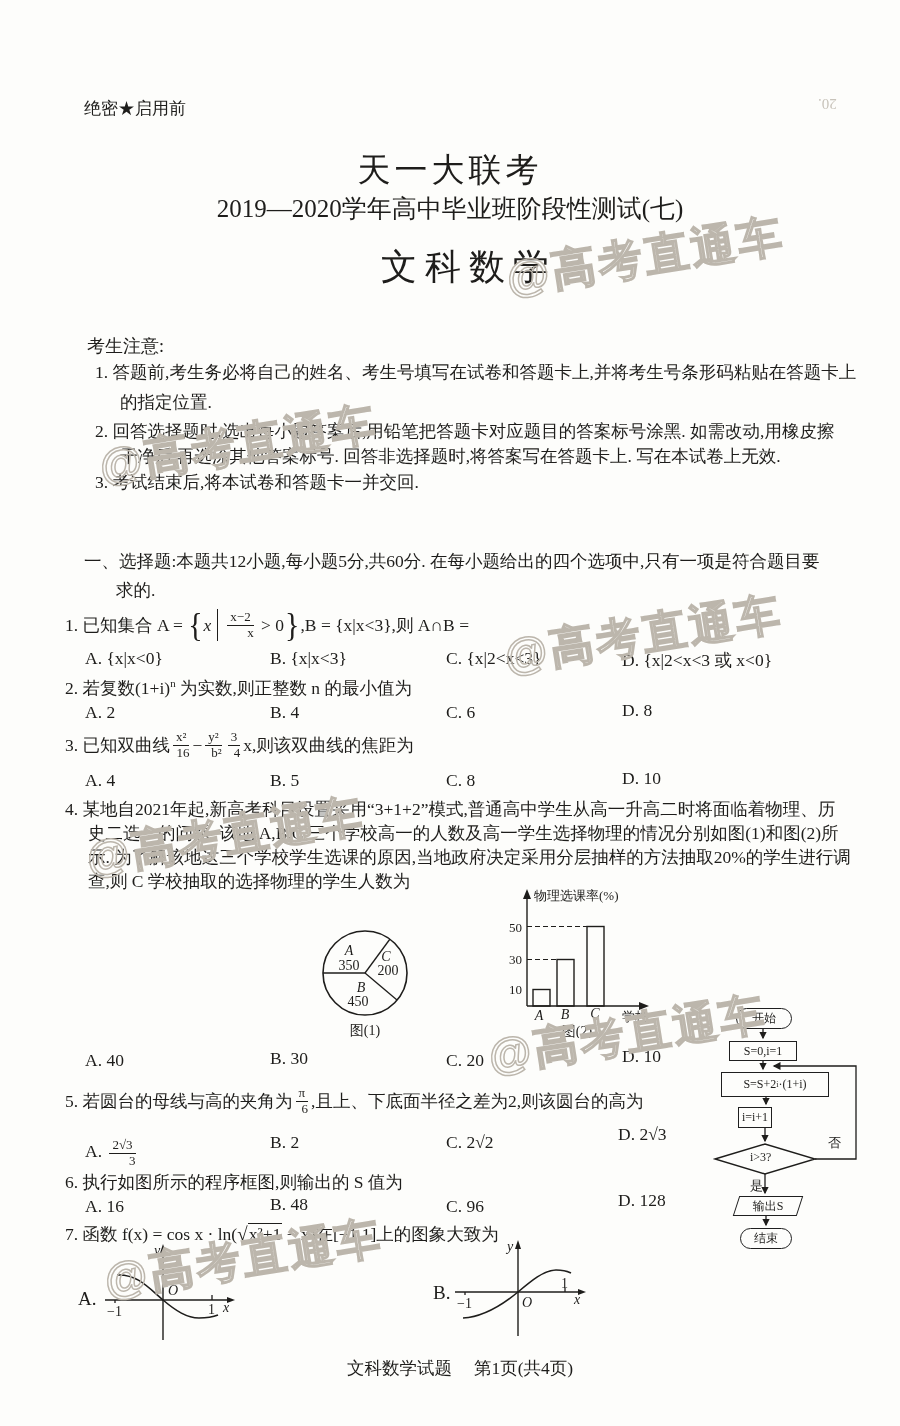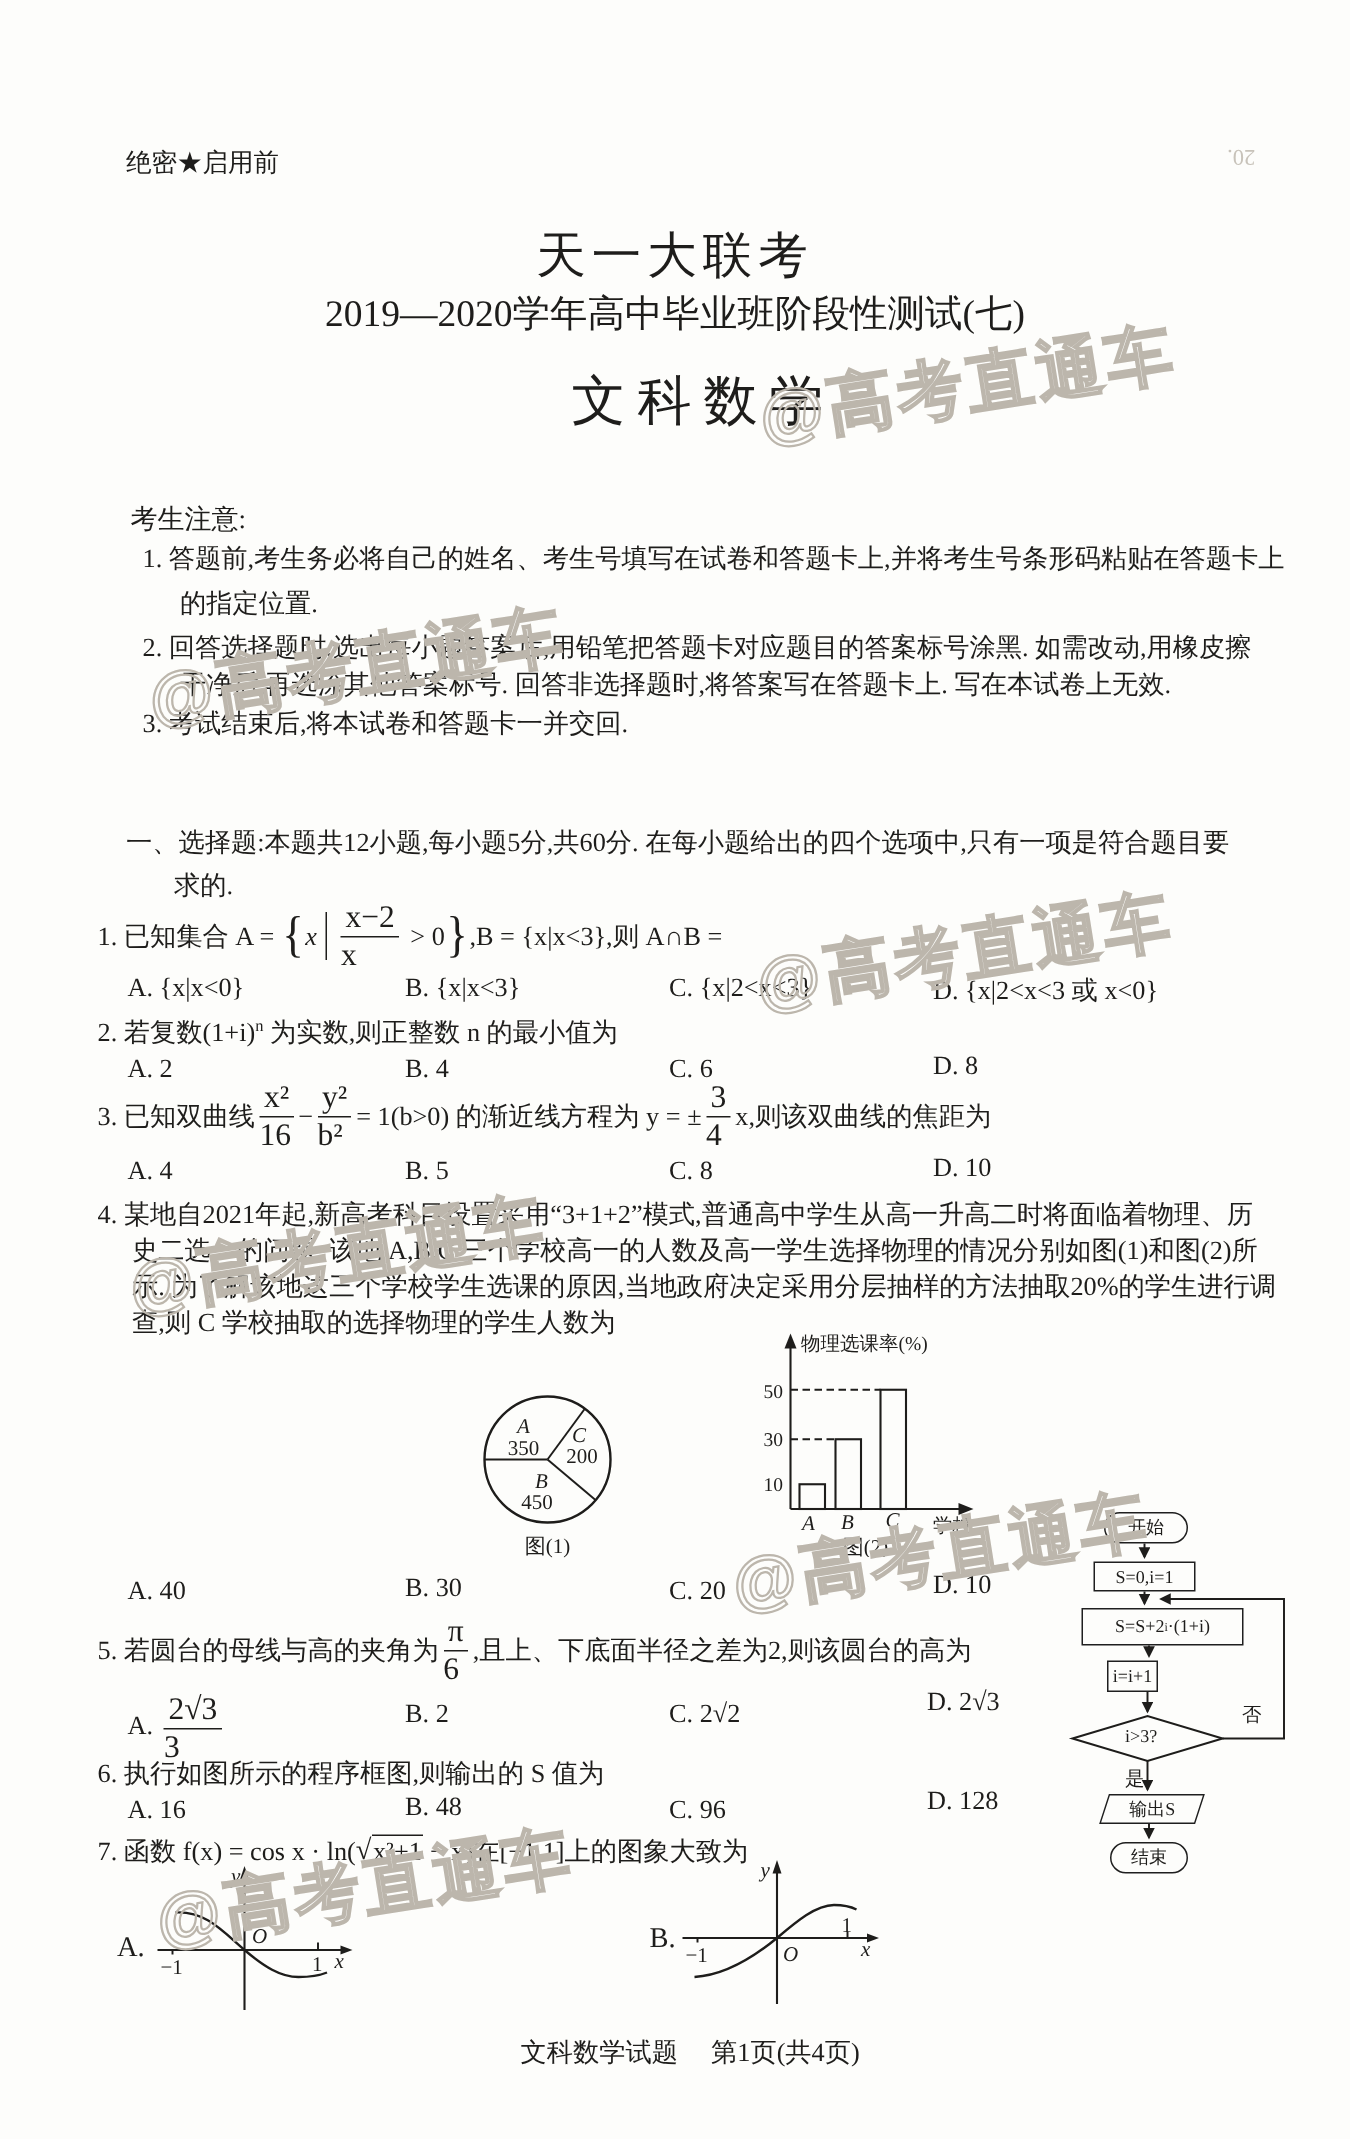--- a/index.html
+++ b/index.html
@@ -8,22 +8,22 @@
     position: relative; width: 900px; height: 1426px; margin: 0 auto;
     background: #fdfdfb; color: #1e1d1b; overflow: hidden;
     font-family: "Liberation Serif", serif; font-size: 17px;
   }
   .abs { position: absolute; }
   .b { font-weight: normal; margin-left: 19px; }
   .ctr { left: 40px; width: 820px; text-align: center; }
   .txt { white-space: pre; }
   .stem { display: flex; align-items: center; white-space: pre; font-size: 17.5px; }
   .line { white-space: pre; font-size: 17.5px; }
-  .frac { display: inline-flex; flex-direction: column; align-items: flex-start;
-          line-height: 1.12; font-size: 21px; margin: 0 3px; vertical-align: middle; }
+  .frac { display: inline-flex; flex-direction: column; align-items: flex-end;
+          line-height: 1.12; font-size: 13px; margin: 10px 3px; vertical-align: middle; }
   .frac .num { border-bottom: 1.3px solid #1e1d1b; padding: 0 3px; }
   .bigbrace { font-size: 30px; font-weight: 300; transform: scaleY(1.12); margin: 0 1px; }
   .setbar { display:inline-block; width:0; border-left:1.2px solid #1e1d1b; height:32px; margin:0 6px; }
   .radical { font-size: 19px; }
   .sqrt-arg { border-top: 1.3px solid #1e1d1b; padding: 0 1px; }
   .opt { position: absolute; white-space: pre; font-size: 17.5px; }
   .opt-frac { display: inline-flex; }
   sup { font-size: 11px; }
   .wm {
     position: absolute; z-index: 3; white-space: nowrap;
@@ -79,21 +79,21 @@
   <div class="opt" style="left:446px;top:648px"><span>C.</span> <span>{x|2&lt;x&lt;3}</span></div>
   <div class="opt" style="left:622px;top:648px"><span>D.</span> <span>{x|2&lt;x&lt;3 或 x&lt;0}</span></div>
 
   <div class="abs line" style="left:65px;top:676px"><span>2. 若复数(1+i)</span><sup>n</sup><span> 为实数,则正整数 n 的最小值为</span></div>
   <div class="opt" style="left:85px;top:702px"><span>A.</span> <span>2</span></div>
   <div class="opt" style="left:270px;top:702px"><span>B.</span> <span>4</span></div>
   <div class="opt" style="left:446px;top:702px"><span>C.</span> <span>6</span></div>
   <div class="opt" style="left:622px;top:700px"><span>D.</span> <span>8</span></div>
 
   <div class="abs stem" style="left:65px;top:720px">
-    <span class="txt">3. 已知双曲线</span><span class="frac"><span class="num">x²</span><span class="den">16</span></span><span class="txt">−</span><span class="frac"><span class="num">y²</span><span class="den">b²</span></span><span class="txt">= 1(b&gt;0) 的渐近线方程为 y = ±</span><span class="frac"><span class="num">3</span><span class="den">4</span></span><span class="txt">x,则该双曲线的焦距为</span>
+    <span class="txt">3. 已知双曲线</span><span class="frac"><span class="num">x²</span><span class="den">16</span></span><span class="txt">−</span><span class="frac"><span class="num">y²</span><span class="den">b²</span></span><span class="frac"><span class="num">3</span><span class="den">4</span></span><span class="txt">x,则该双曲线的焦距为</span>
   </div>
   <div class="opt" style="left:85px;top:770px"><span>A.</span> <span>4</span></div>
   <div class="opt" style="left:270px;top:770px"><span>B.</span> <span>5</span></div>
   <div class="opt" style="left:446px;top:770px"><span>C.</span> <span>8</span></div>
   <div class="opt" style="left:622px;top:768px"><span>D.</span> <span>10</span></div>
 
   <div class="abs line" style="left:65px;top:797px">4. 某地自2021年起,新高考科目设置采用“3+1+2”模式,普通高中学生从高一升高二时将面临着物理、历</div>
   <div class="abs line" style="left:88px;top:821px">史二选一的问题. 该地 A,B,C 三个学校高一的人数及高一学生选择物理的情况分别如图(1)和图(2)所</div>
   <div class="abs line" style="left:88px;top:845px">示. 为了解该地这三个学校学生选课的原因,当地政府决定采用分层抽样的方法抽取20%的学生进行调</div>
   <div class="abs line" style="left:88px;top:869px">查,则 C 学校抽取的选择物理的学生人数为</div>

